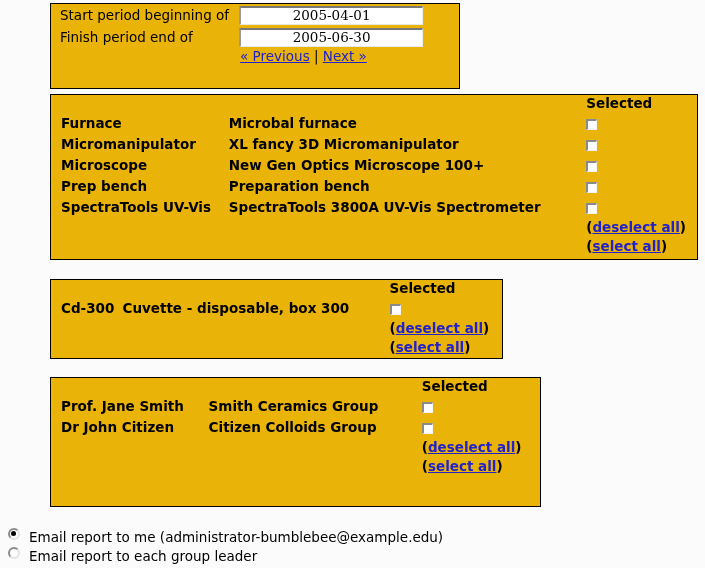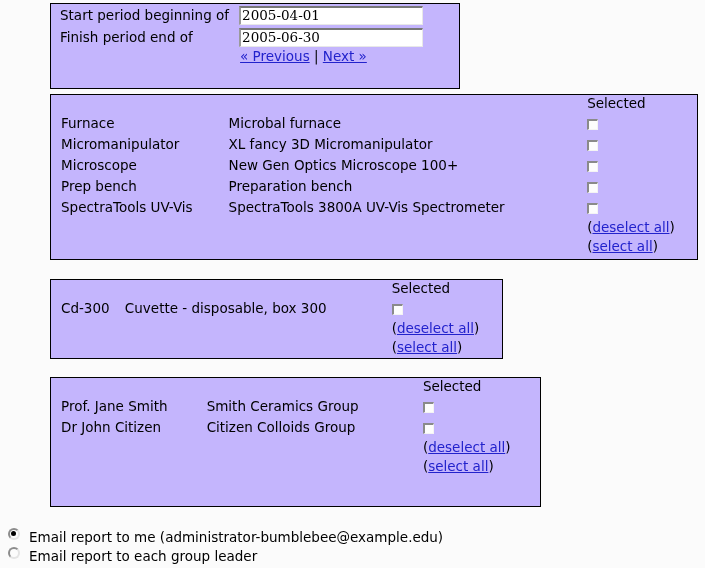--- a/index.html
+++ b/index.html
@@ -15,21 +15,21 @@
     font-family: "DejaVu Sans", sans-serif;
     font-size: 13.5px;
     color: #000000;
     position: relative;
   }
 
   
   .box {
     position: absolute;
     border: 1px solid #000000;
-    background: #c4b5fd;
+    background: #eab308;
     box-sizing: border-box;
   }
 
   
   #period-box {
     left: 50px;
     top: 3px;
     width: 410px;
     height: 86px;
   }
@@ -57,20 +57,21 @@
     color: #000;
     background: #ffffff;
     padding: 0 1px;
     box-sizing: border-box;
     border-top: 2px solid #777777;
     border-left: 2px solid #9a9a9a;
     border-right: 1px solid #e8e8e8;
     border-bottom: 1px solid #e8e8e8;
     outline: none;
     display: block;
+    text-align: center;
   }
   .nav-cell {
     padding: 0 0 2px 1px;
     font-size: 13.5px;
   }
   a.lnk {
     color: #2222cc;
     text-decoration: underline;
   }
   .sep {
@@ -84,21 +85,21 @@
   #group-box     { left: 50px; top: 377px; width: 491px; height: 130px; }
 
   .sel-table {
     border-collapse: collapse;
     width: 100%;
     font-size: 13.5px;
   }
   .sel-table td, .sel-table th {
     padding: 0;
     text-align: left;
-    font-weight: normal;
+    font-weight: bold;
     vertical-align: top;
   }
   .col-head {
     font-weight: bold;
     font-size: 13.5px;
     padding-bottom: 2px !important;
     color: #000;
     white-space: nowrap;
   }
   .cell-code {

